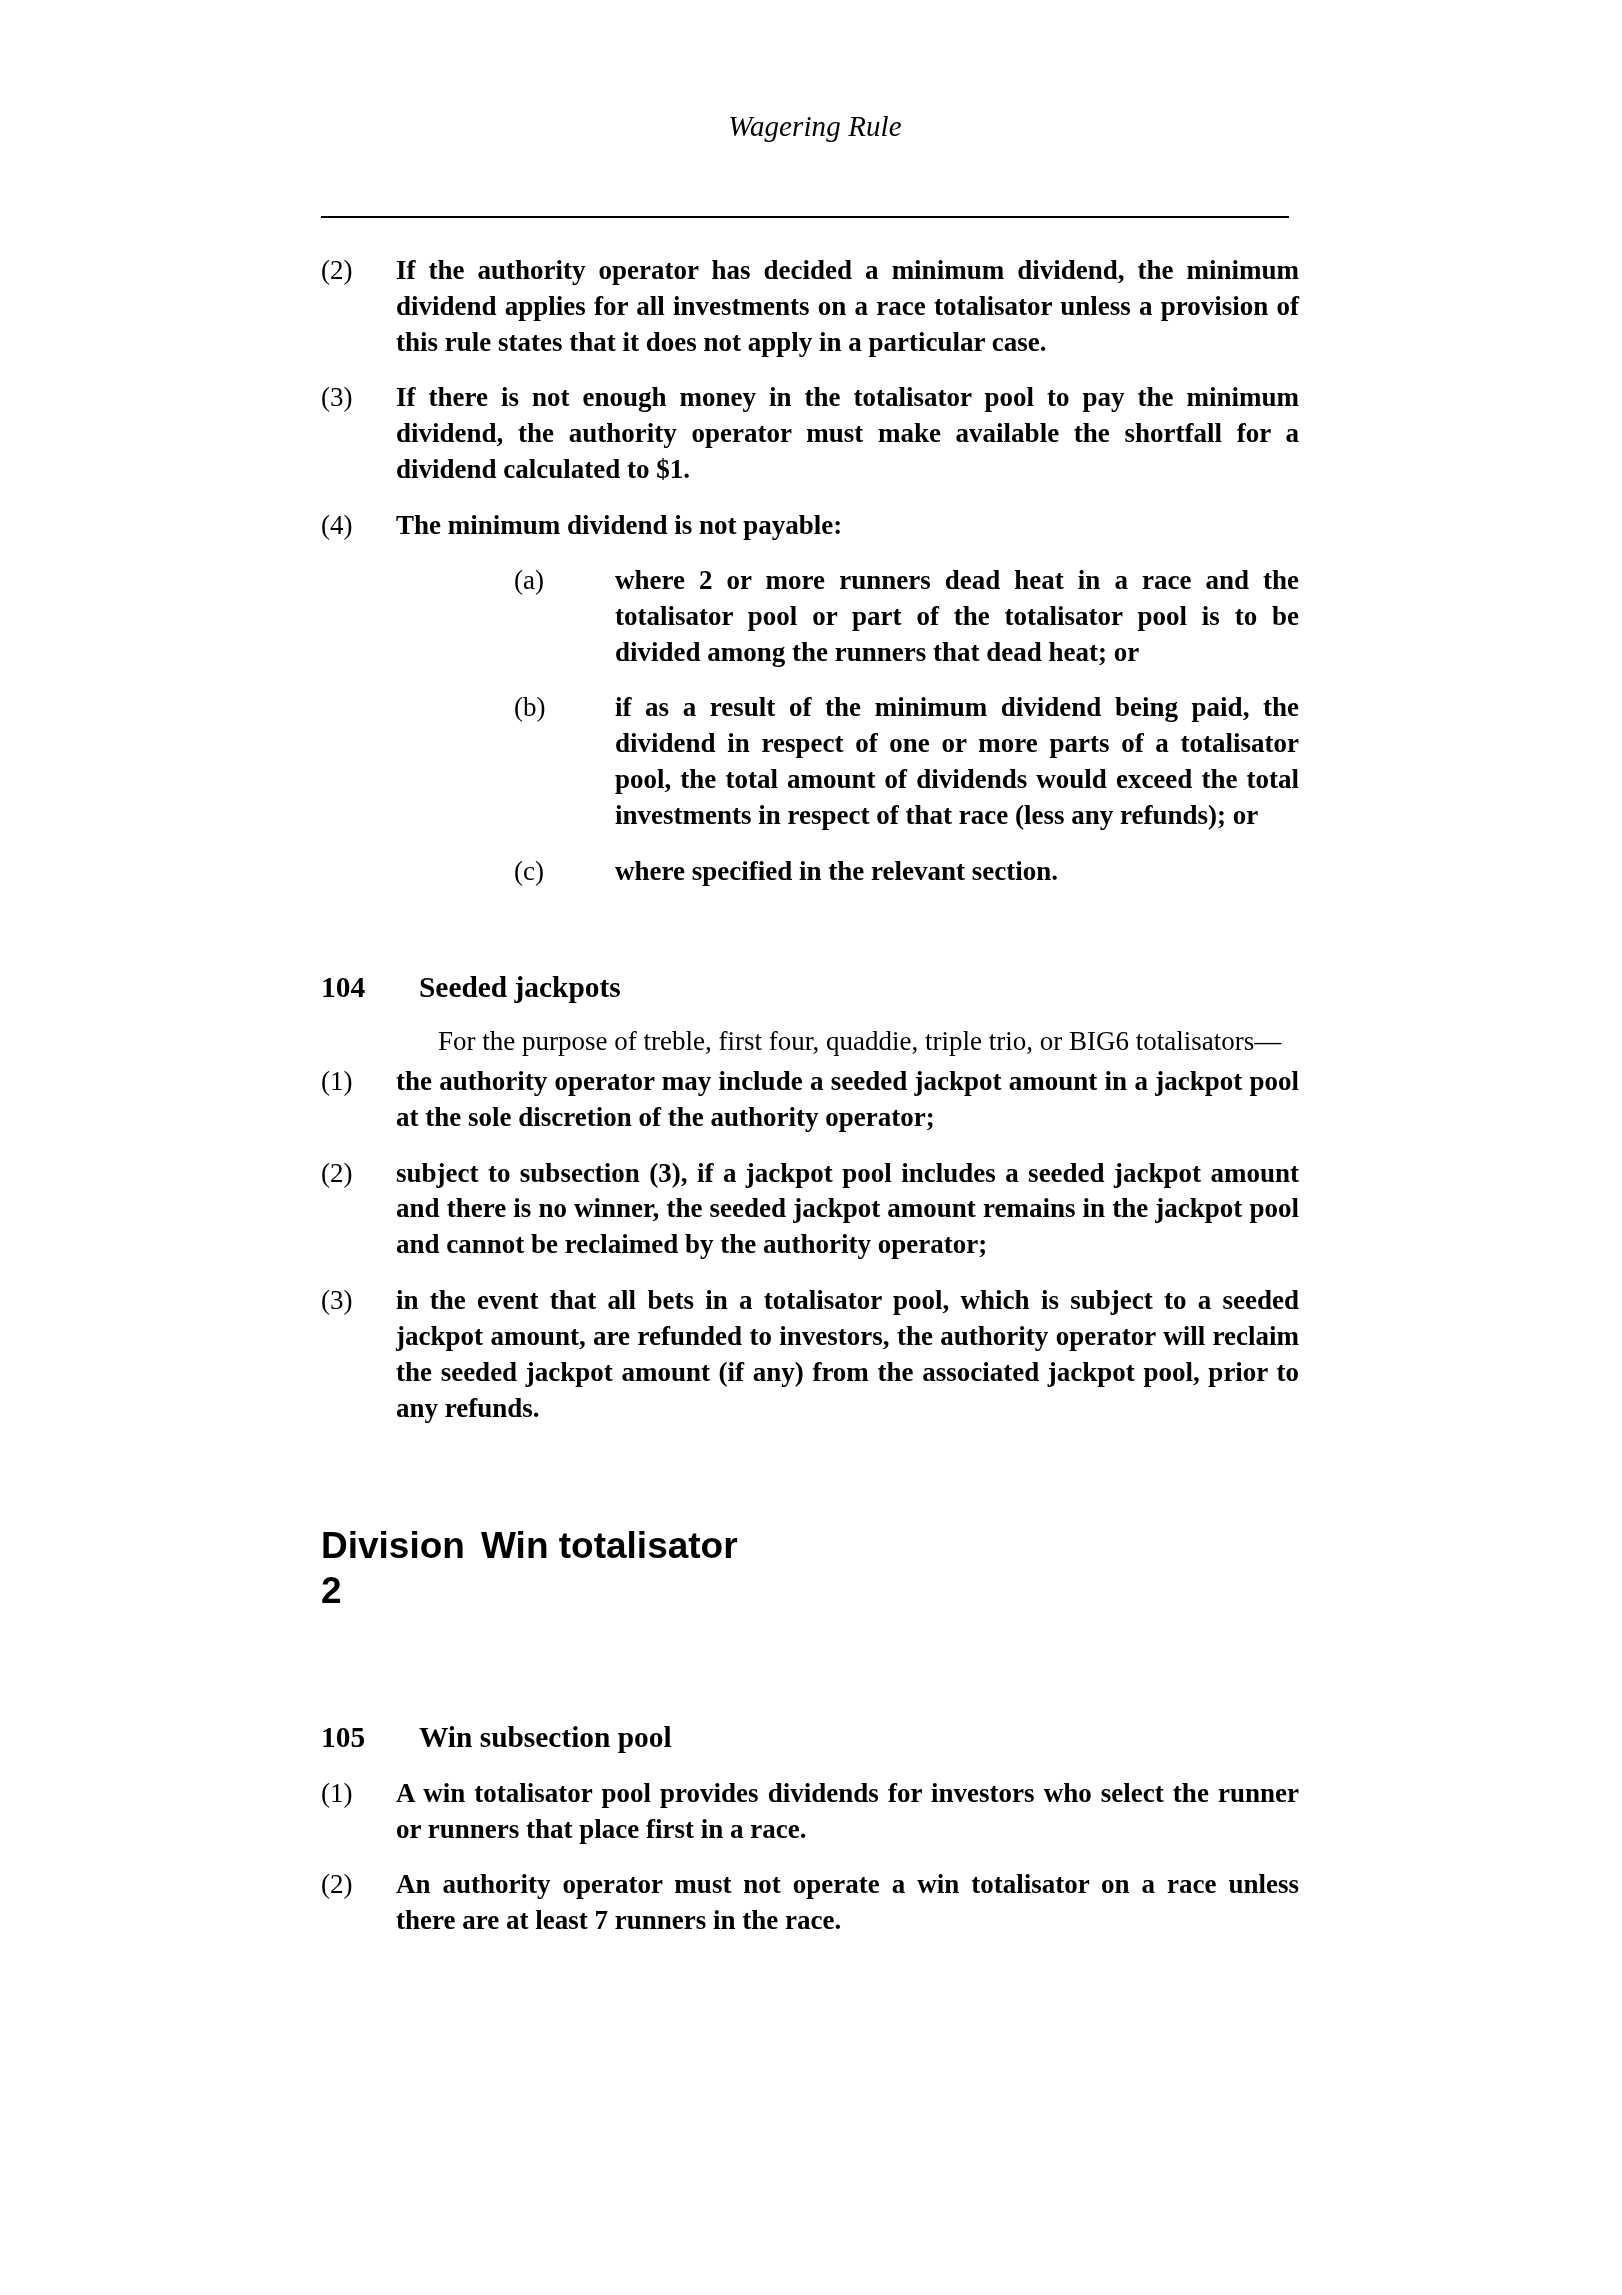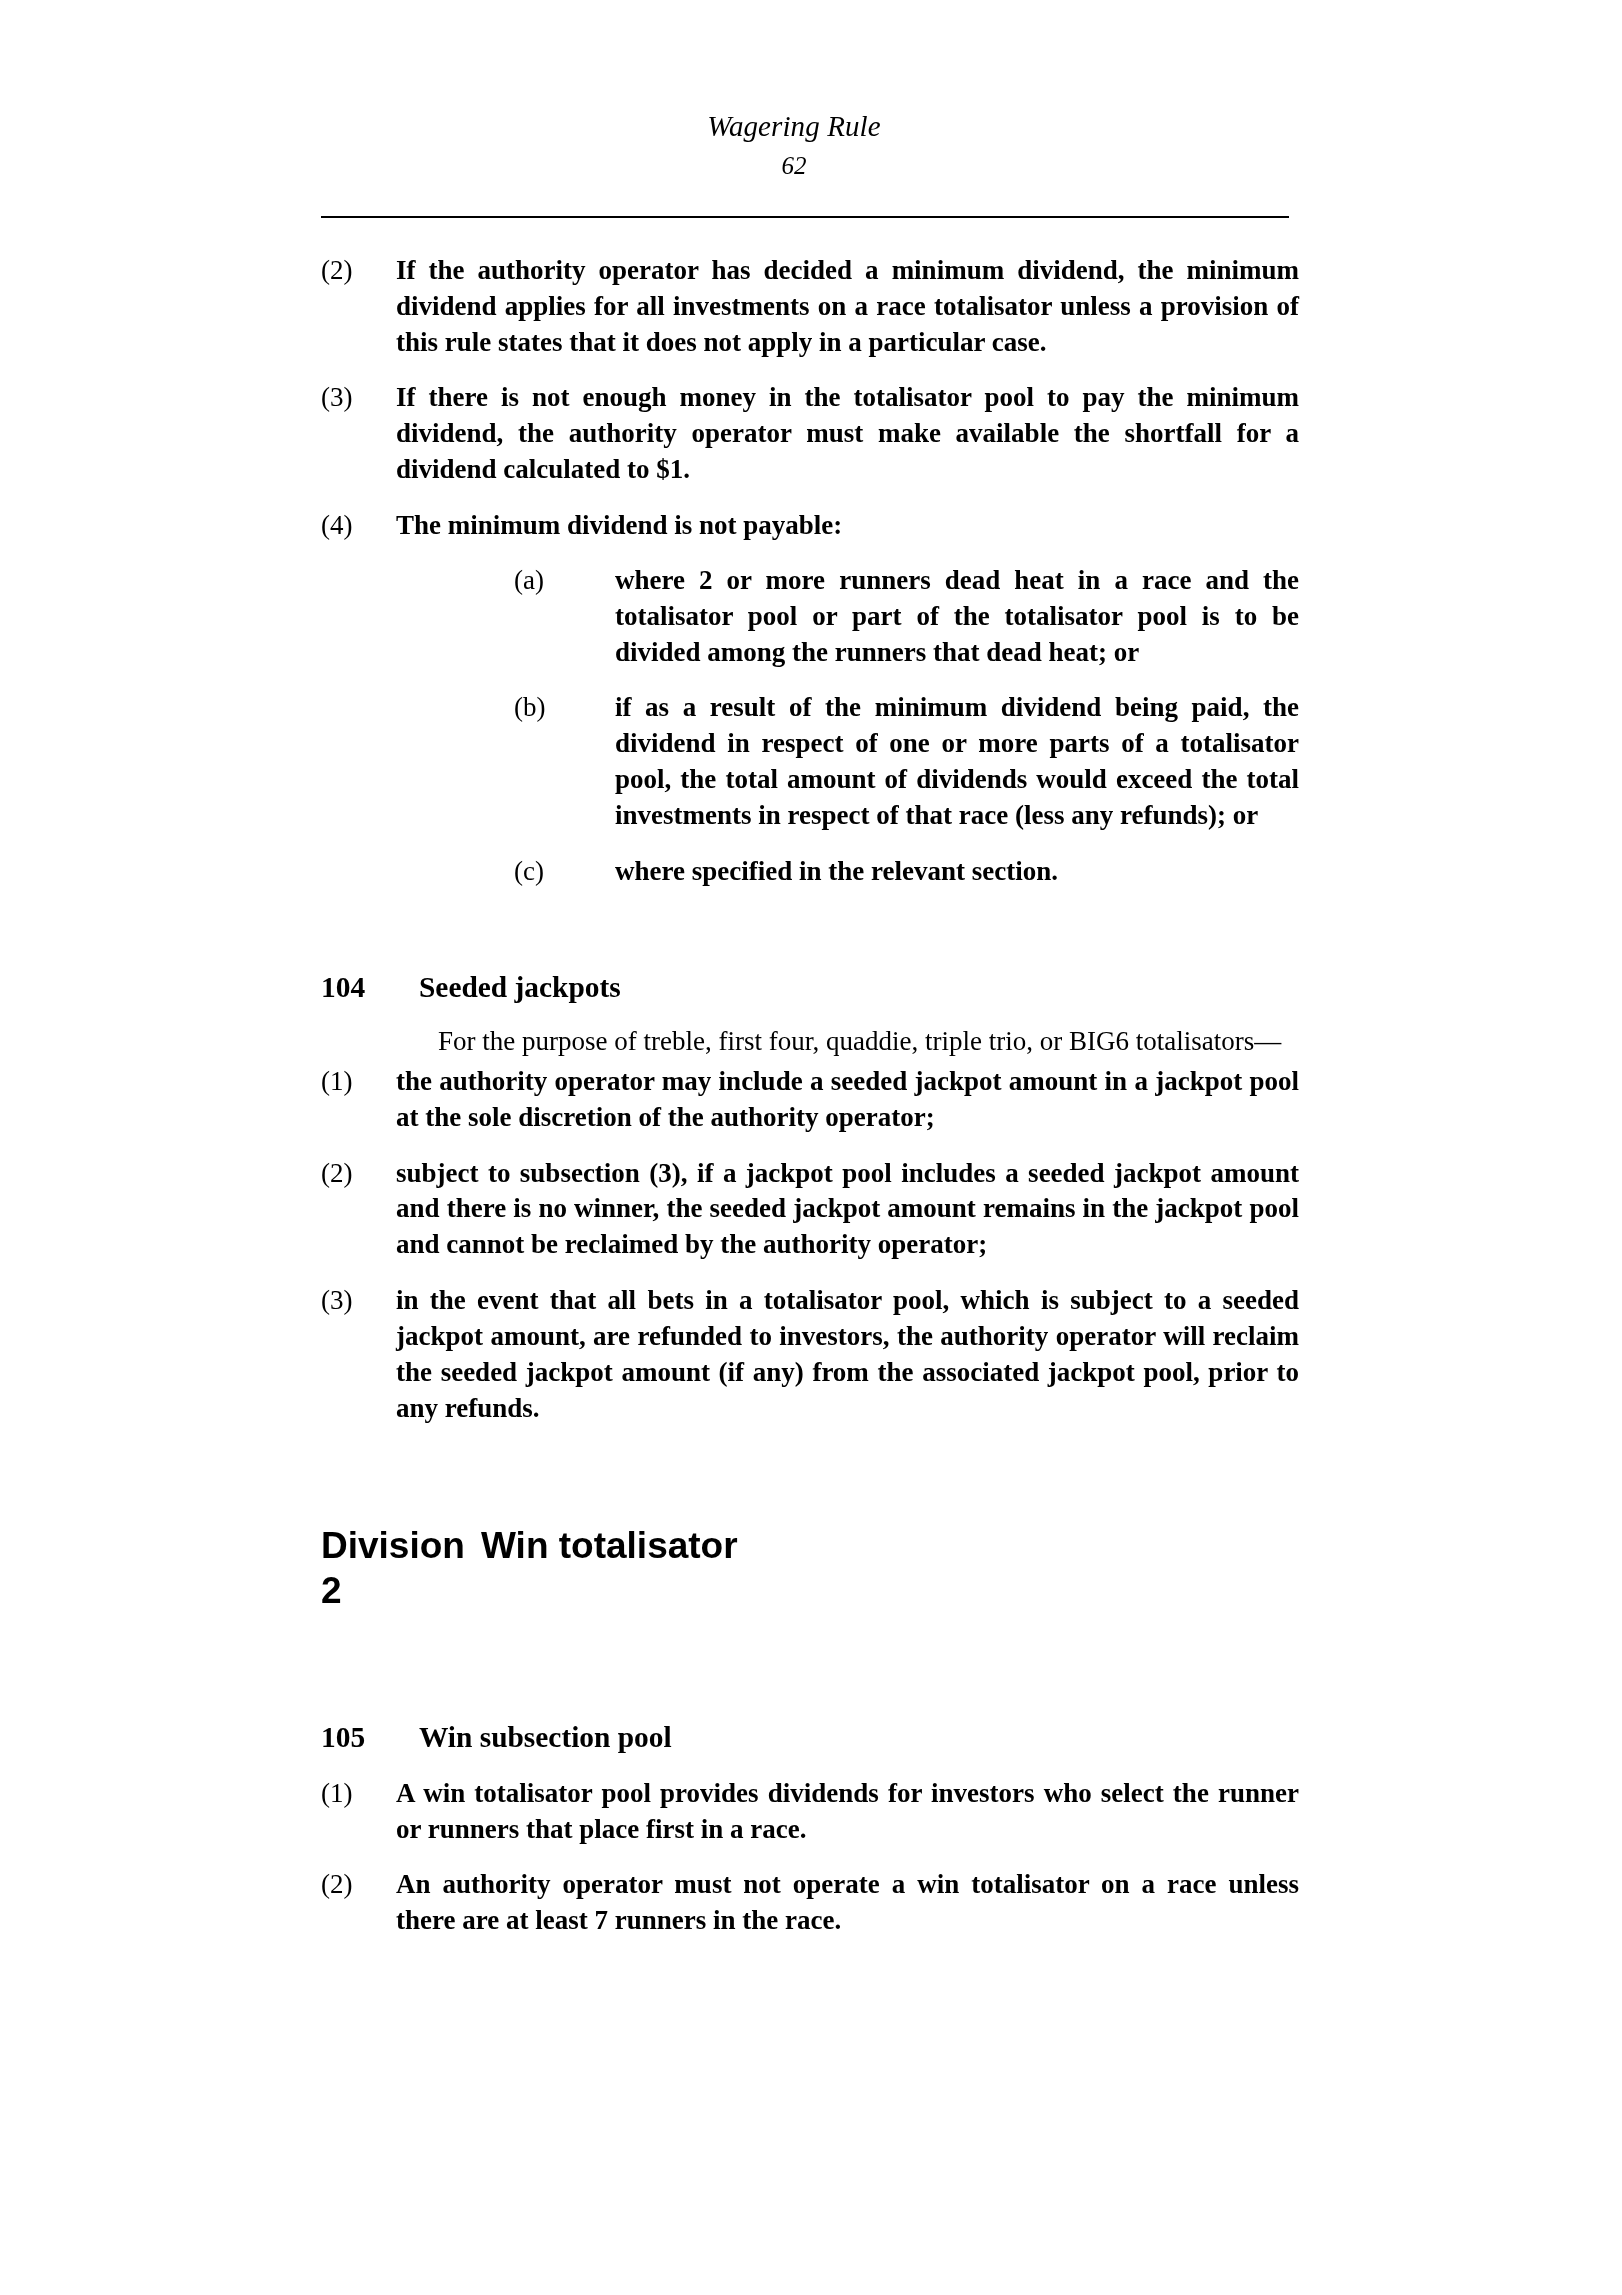--- a/index.html
+++ b/index.html
@@ -19,21 +19,21 @@
   .page {
     position: relative;
     width: 1623px;
     height: 2295px;
     box-sizing: border-box;
   }
 
   
   .running-head {
     position: absolute;
-    left: 310px;
+    left: 331px;
     top: 108px;
     width: 968px;
     text-align: center;
   }
   .running-head .doc-title {
     font-family: "Liberation Serif", "DejaVu Serif", serif;
     font-style: italic;
     font-size: 29px;
     line-height: 1.28;
     letter-spacing: 0.1px;
@@ -157,21 +157,20 @@
   .sp-after-division { height: 106px; }
   .sp-after-105-head { height: 19.6px; }
 </style>
 </head>
 <body>
 
 <div class="page">
 
   <div class="running-head">
     <div class="doc-title">Wagering Rule</div>
-    <div class="page-number">62</div>
   </div>
   <div class="head-rule"></div>
 
   <div class="body-col">
 
     <div class="clause lvl1">
       <div class="marker">
         <span class="mk">(2)</span>
       </div>
       <div class="ctext">If the authority operator has decided a minimum dividend, the minimum dividend applies for all investments on a race totalisator unless a provision of this rule states that it does not apply in a particular case.</div>

